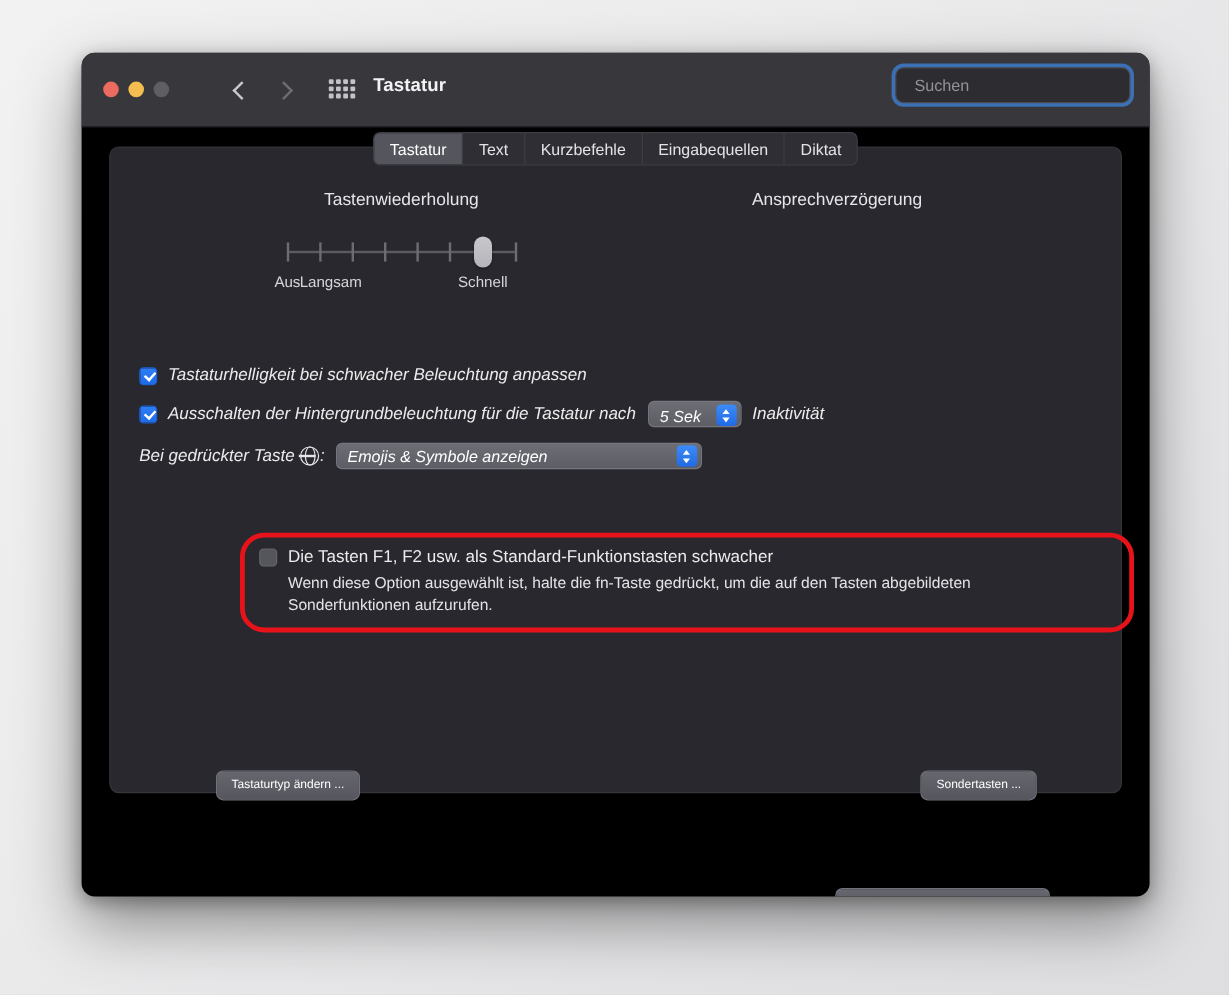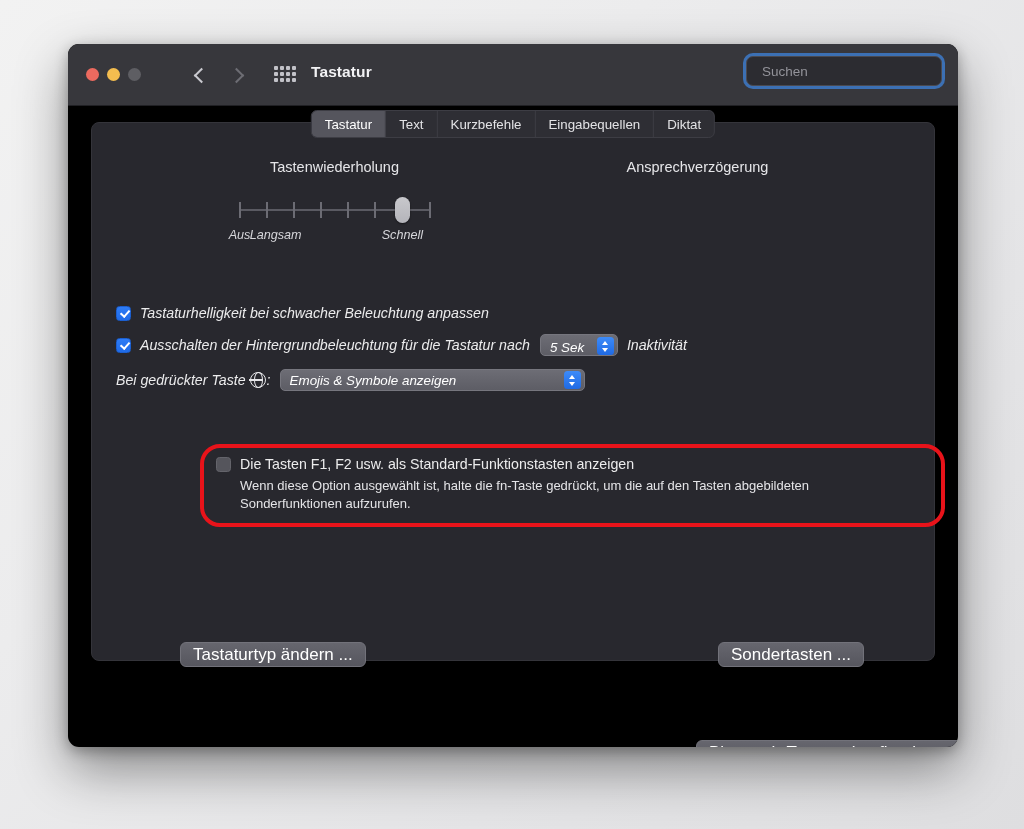--- a/index.html
+++ b/index.html
@@ -347,21 +347,21 @@
 
   
   .btn {
     display: inline-flex;
     align-items: center;
     justify-content: center;
     background: linear-gradient(180deg,#66666e 0%, #56565e 100%);
     border: 1px solid #72727a;
     border-radius: 6px;
     color: #ffffff;
-    font-size: 17px;
+    font-size: 10px;
     height: 25px;
     padding: 0 12px;
     box-sizing: border-box;
     cursor: default;
     white-space: nowrap;
   }
   .btn-change-type  { position: absolute; left: 88px;  top: 519px; }
   .btn-modifier     { position: absolute; right: 70px; top: 519px; }
 
   .btn-bluetooth {
@@ -422,21 +422,21 @@
       <div class="tab">Text</div>
       <div class="tab">Kurzbefehle</div>
       <div class="tab">Eingabequellen</div>
       <div class="tab">Diktat</div>
     </div>
 
     <div class="sliders">
 
       <div class="sgroup left">
         <div class="slabel">Tastenwiederholung</div>
-        <div class="track-wrap" style="width:190px;font-style:italic;">
+        <div class="track-wrap" style="width:190px;">
           <div class="track">
             <div class="line"></div>
             <div class="tick" style="left:0%"></div>
             <div class="tick" style="left:14.28%"></div>
             <div class="tick" style="left:28.57%"></div>
             <div class="tick" style="left:42.85%"></div>
             <div class="tick" style="left:57.14%"></div>
             <div class="tick" style="left:71.42%"></div>
             <div class="tick" style="left:85.71%"></div>
             <div class="tick" style="left:100%"></div>
@@ -487,21 +487,21 @@
           </span>
         </span>
       </div>
     </div>
 
     <div class="redbox"></div>
 
     <div class="fnblock">
       <div class="fnrow">
         <span class="cb unchecked"></span>
-        <span>Die Tasten F1, F2 usw. als Standard-Funktionstasten anzeigen</span>
+        <span>Die Tasten F1, F2 usw. als Standard-Funktionstasten schwacher</span>
       </div>
       <div class="fnhelp">Wenn diese Option ausgewählt ist, halte die fn-Taste gedrückt, um die auf den Tasten abgebildeten Sonderfunktionen aufzurufen.</div>
     </div>
 
     <div class="btn btn-change-type">Tastaturtyp ändern ...</div>
     <div class="btn btn-modifier">Sondertasten ...</div>
   </div>
 
   <div class="btn btn-bluetooth">Bluetooth-Tastatur konfigurieren ...</div>
 

